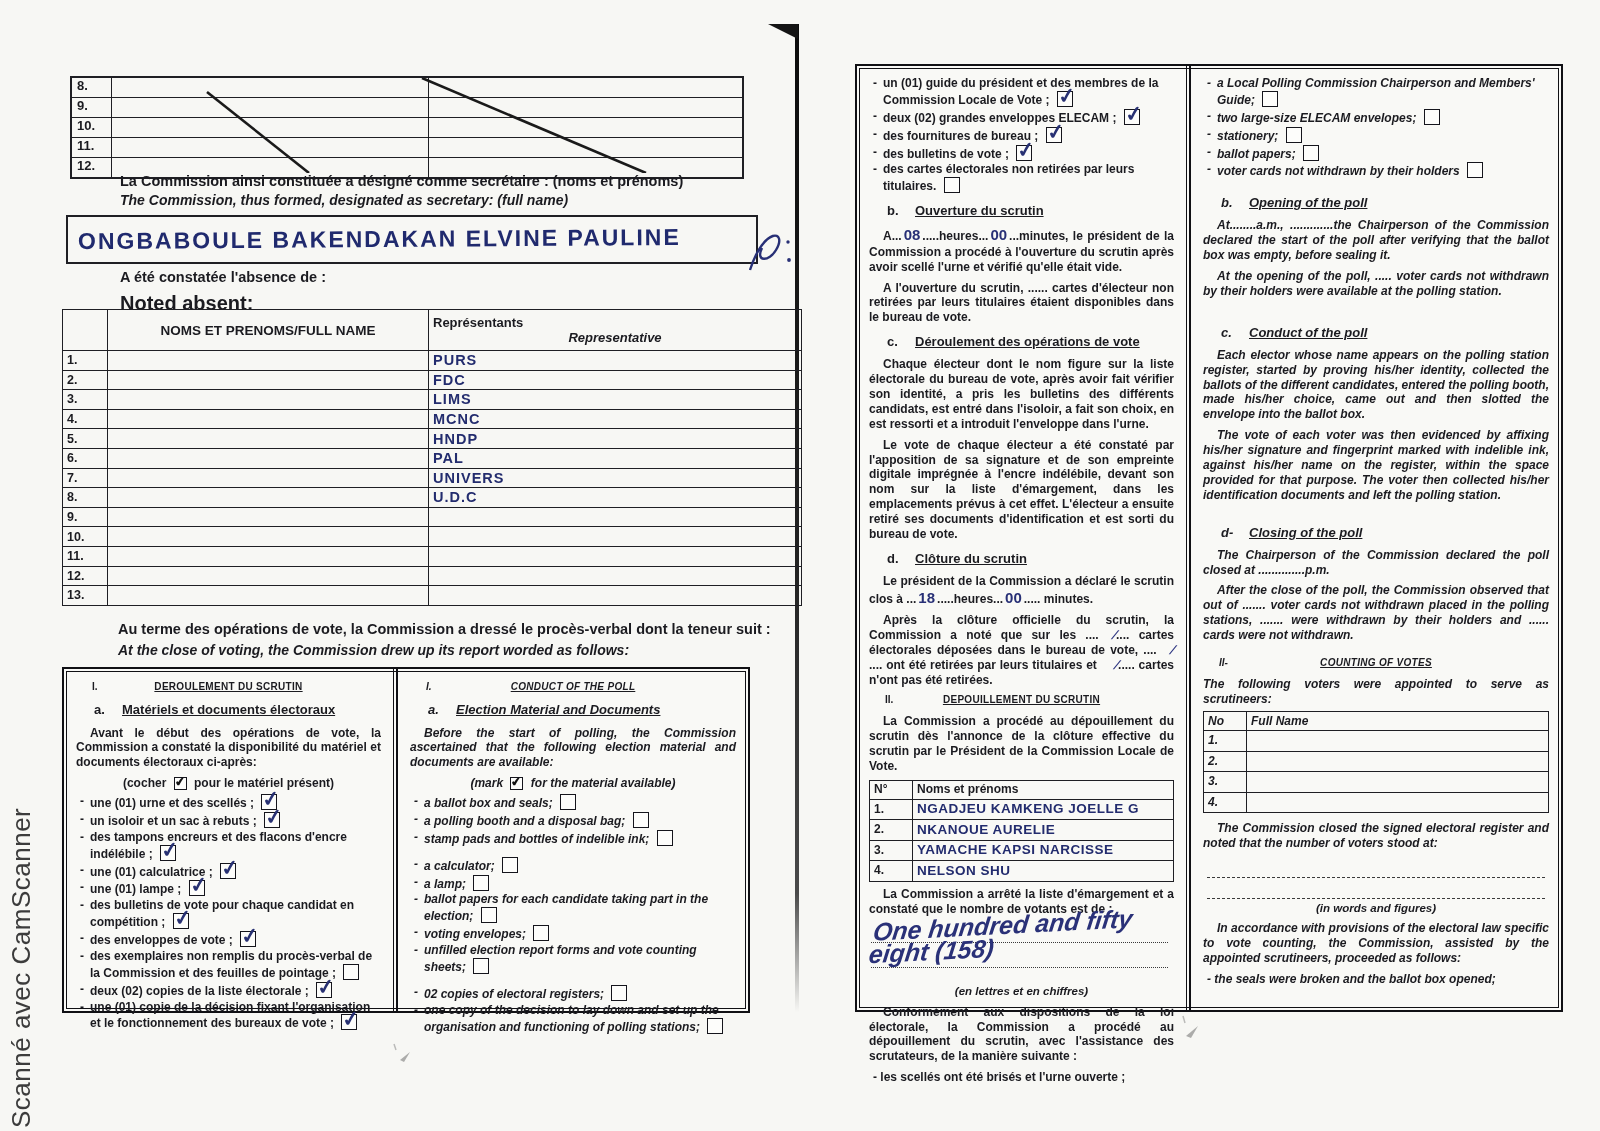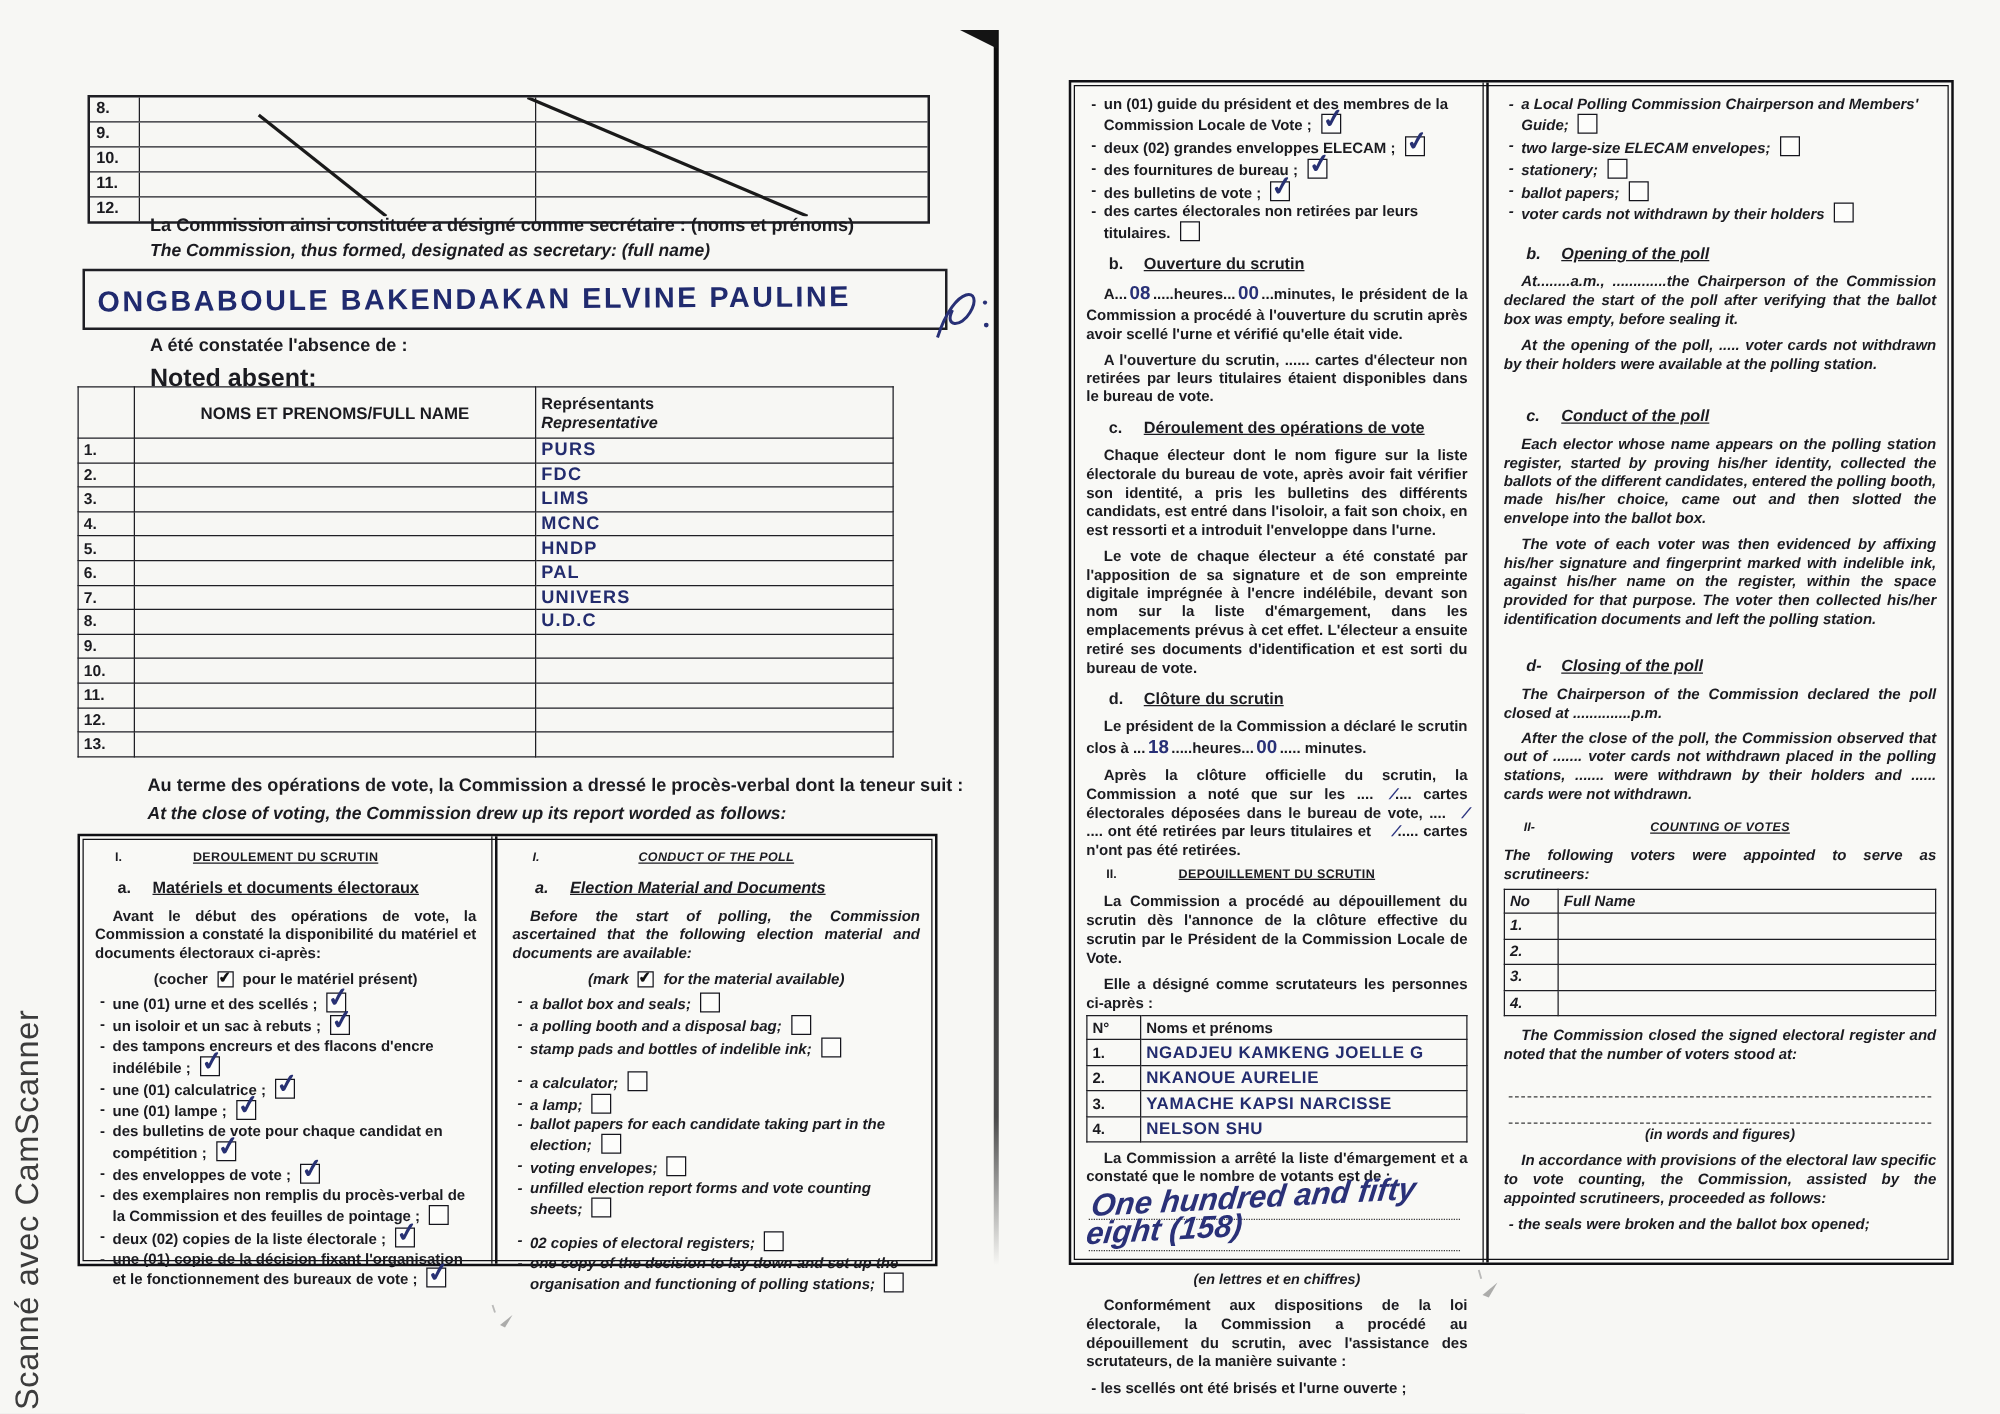--- a/index.html
+++ b/index.html
@@ -32,29 +32,29 @@
   .tt-b{flex:1;}
   .tt-svg{position:absolute;left:0;top:0;pointer-events:none;}
   .lbl-fr{position:absolute;left:120px;top:173px;font-size:14.5px;font-weight:700;margin:0;}
   .lbl-en{position:absolute;left:120px;top:192px;font-size:14px;font-weight:600;font-style:italic;margin:0;}
   .sec-box{position:absolute;left:66px;top:215px;width:692px;height:49px;border:2px solid #1f1f24;
            display:flex;align-items:center;padding-left:10px;box-sizing:border-box;}
   .sec-name{font-size:23px;font-weight:600;letter-spacing:2px;color:#202a6e;transform:rotate(-.4deg);white-space:nowrap;}
   .flourish{position:absolute;left:742px;top:218px;}
   .abs-fr{position:absolute;left:120px;top:269px;font-size:14.5px;font-weight:700;margin:0;}
   .abs-en{position:absolute;left:120px;top:292px;font-size:20px;font-weight:600;margin:0;}
-  .abs-table{position:absolute;left:62px;top:309px;width:653px;}
+  .abs-table{position:absolute;left:62px;top:309px;width:740px;}
   .abs-table th{height:40px;}
   .abs-table td{height:18.6px;font-size:12.5px;}
   .abs-table .n{width:36px;font-weight:700;}
   .abs-table .name{width:312px;}
   .abs-table .rep{font-size:14.5px;font-weight:600;letter-spacing:1px;}
   .hdr-name{font-weight:700;font-size:13.5px;text-align:center;}
   .hdr-rep1{font-weight:700;font-size:13px;text-align:left;}
-  .hdr-rep2{font-style:italic;font-weight:600;font-size:13px;text-align:left;}
+  .hdr-rep2{font-style:italic;font-weight:600;font-size:13px;text-align:center;}
   .close-fr{position:absolute;left:118px;top:621px;font-size:14.5px;font-weight:700;margin:0;}
   .close-en{position:absolute;left:118px;top:642px;font-size:14px;font-weight:600;font-style:italic;margin:0;}
   
   .bigbox{position:absolute;border:2.5px solid #101014;box-sizing:border-box;display:flex;background:#f9f9f6;}
   .bigbox::before{content:"";position:absolute;inset:2px;border:1px solid #101014;pointer-events:none;}
   .box1{left:62px;top:667px;width:688px;height:346px;}
   .box2{left:855px;top:64px;width:708px;height:948px;}
   .col{box-sizing:border-box;padding:10px 12px 8px 12px;position:relative;}
   .col-a{width:330px;border-right:1px solid #101014;}
   .col-b{flex:1;border-left:2px solid #101014;margin-left:2px;}
@@ -444,21 +444,20 @@
       </p>
       <p class="bp">
         <span>Après la clôture officielle du scrutin, la Commission a noté que sur les ....</span><span class="hws">/</span><span>.... cartes électorales déposées dans le bureau de vote, ....</span><span class="hws">/</span><span>.... ont été retirées par leurs titulaires et </span><span class="hws">/</span><span>..... cartes n'ont pas été retirées.</span>
       </p>
 
       <div class="h1">
         <span class="num">II.</span>
         <span class="t">DEPOUILLEMENT DU SCRUTIN</span>
       </div>
       <p class="bp">La Commission a procédé au dépouillement du scrutin dès l'annonce de la clôture effective du scrutin par le Président de la Commission Locale de Vote.</p>
-      <p class="bp" style="margin-bottom:3px">Elle a désigné comme scrutateurs les personnes ci-après :</p>
 
       <table class="doc-table scrut-table">
         <thead>
           <tr>
             <th class="n">N°</th>
             <th>Noms et prénoms</th>
           </tr>
         </thead>
         <tbody>
 

